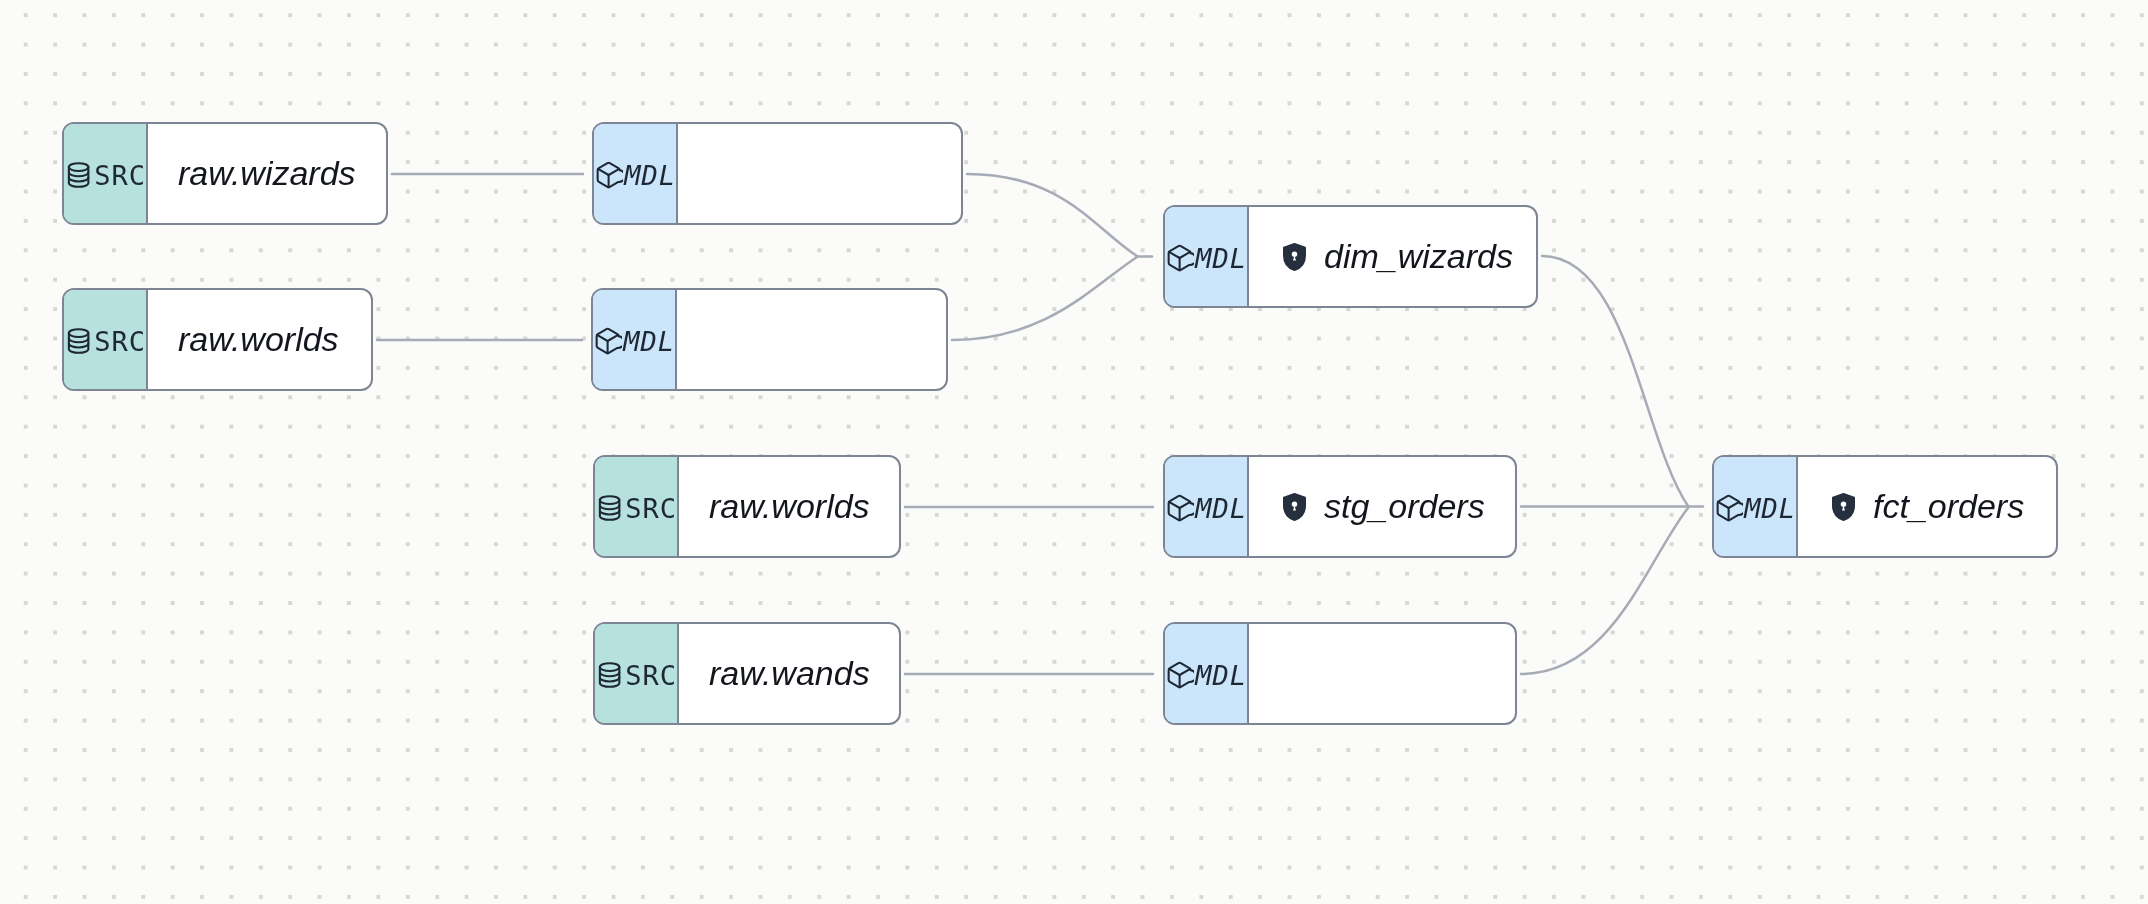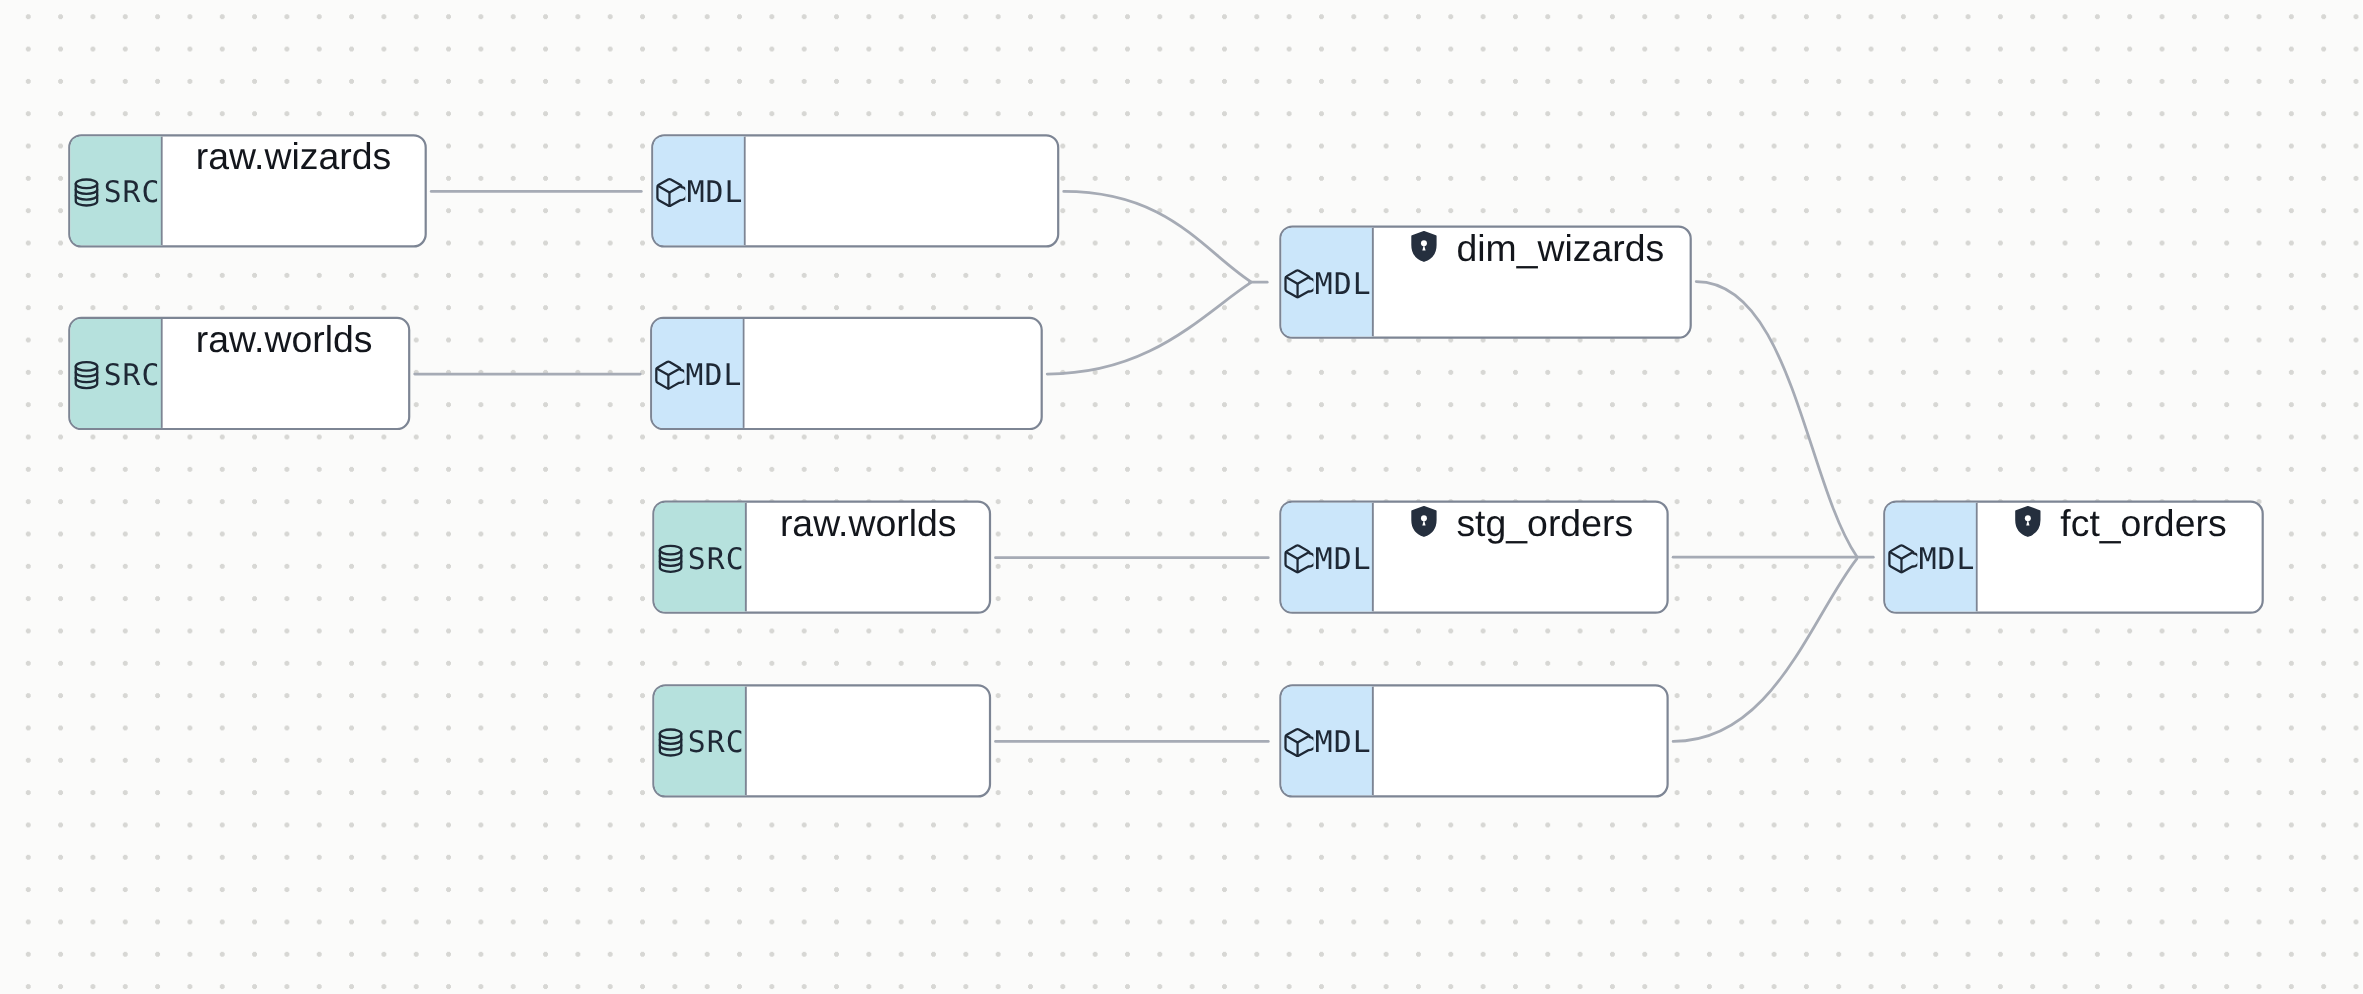--- a/index.html
+++ b/index.html
@@ -48,37 +48,39 @@
     display: flex;
     flex-direction: row;
     align-items: center;
     justify-content: center;
     gap: 1px;
     border-right: 2px solid var(--node_border, #7d8594);
     border-radius: 9px 0 0 9px;
     padding-top: 2px;
   }
   .badge.src { background: var(--source_badge_bg, #b6e1dd); }
-  .badge.mdl { background: var(--model_badge_bg, #cbe6fa); }
+  .badge.mdl { background: var(--model_badge_bg, #cbe6fa); font-style: italic; }
   .badge .badge-label {
     font-family: "DejaVu Sans Mono", monospace;
     font-size: 27px;
     letter-spacing: 1px;
     color: var(--icon_ink, #1e2835);
     line-height: 1;
     margin-top: 2px;
   }
   .badge svg { display: block; }
   .node-body {
     flex: 1 1 auto;
     display: flex;
+    align-items: center;
     padding-left: 30px;
     padding-right: 14px;
     gap: 14px;
     overflow: hidden;
+    font-style: italic;
   }
   .node-label {
     font-size: 34px;
     color: var(--label_ink, #13161c);
     white-space: nowrap;
   }
   .shield { flex: 0 0 auto; display: block; }
 
   
   #n-raw-wizards { left: 62px;   top: 122px; width: 326px; }
@@ -218,20 +220,23 @@
   <div class="node" id="n-raw-wands">
     <div class="badge src">
       <svg width="44" height="44" viewBox="0 0 24 24" fill="none" stroke="#1e2835" stroke-width="1.7" stroke-linecap="round" stroke-linejoin="round">
         <ellipse cx="12" cy="5.5" rx="8" ry="3.2"></ellipse>
         <path d="M4 5.5v13c0 1.8 3.6 3.2 8 3.2s8-1.4 8-3.2v-13"></path>
         <path d="M4 9.8c0 1.8 3.6 3.2 8 3.2s8-1.4 8-3.2"></path>
         <path d="M4 14.1c0 1.8 3.6 3.2 8 3.2s8-1.4 8-3.2"></path>
       </svg>
       <span class="badge-label">SRC</span>
     </div>
+    <div class="node-body">
+      <span class="node-label">raw.wands</span>
+    </div>
   </div>
 
   <div class="node" id="n-stg-wands">
     <div class="badge mdl">
       <svg width="46" height="46" viewBox="0 0 24 24" fill="none" stroke="#1e2835" stroke-width="1.7" stroke-linecap="round" stroke-linejoin="round">
         <path d="M21 8a2 2 0 0 0-1-1.73l-7-4a2 2 0 0 0-2 0l-7 4A2 2 0 0 0 3 8v8a2 2 0 0 0 1 1.73l7 4a2 2 0 0 0 2 0l7-4A2 2 0 0 0 21 8Z"></path>
         <path d="m3.3 7 8.7 5 8.7-5"></path>
           <path d="M12 22V12"></path>
       </svg>
       <span class="badge-label">MDL</span>

